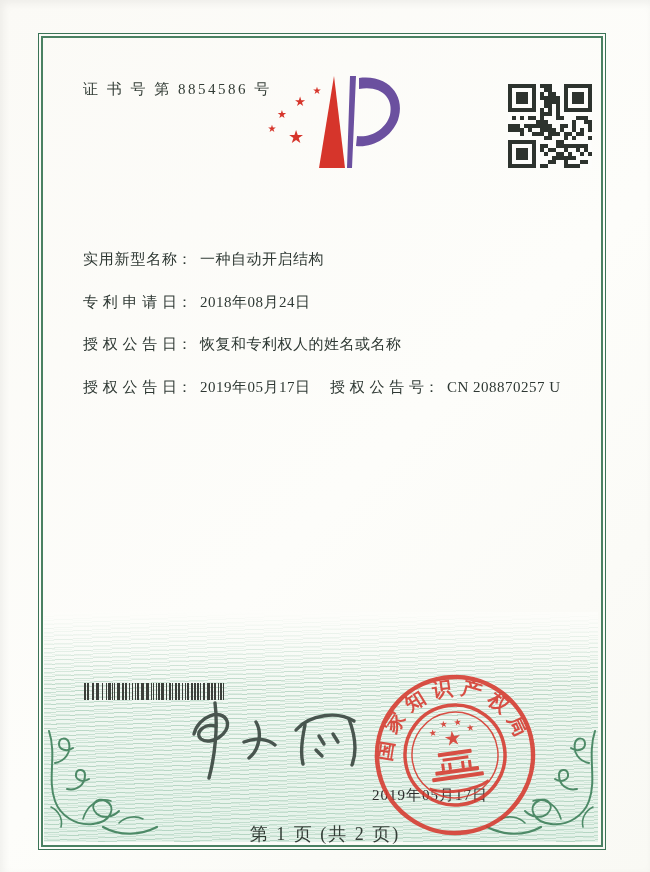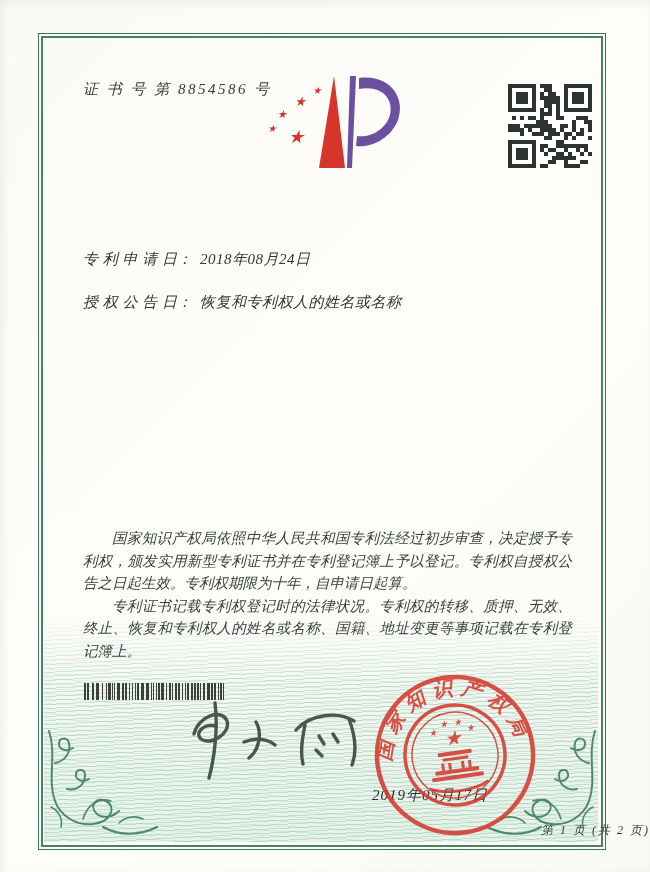--- a/index.html
+++ b/index.html
@@ -6,21 +6,20 @@
   body{
     width:650px;height:872px;position:relative;overflow:hidden;
     background:#f6f5f1;
     font-family:"Liberation Serif","DejaVu Serif",serif;
     color:#2e3833;
   }
   .paper{
     position:absolute;inset:0;
     background:linear-gradient(135deg,#fbfaf6 0%,#fdfdfa 55%,#f9f9f4 100%);
     box-shadow:inset 3px 3px 8px rgba(0,0,0,0.06);
-    font-style:italic;
   }
   
   .frame{
     position:absolute;left:38px;top:33px;width:566px;height:815px;
     border:1.5px solid #3a7356;
   }
   .frame::before{
     content:"";position:absolute;inset:2px;
     border:2px solid #4a8162;
   }
@@ -63,22 +62,22 @@
     position:absolute;left:86px;top:712px;
     font-family:"Liberation Sans","DejaVu Sans",sans-serif;
     font-size:15.5px;line-height:31px;color:#2f3733;letter-spacing:2px;
   }
   .signature{position:absolute;left:168px;top:694px;width:210px;height:90px;}
   .seal{position:absolute;left:371px;top:671px;width:168px;height:168px;opacity:0.88;transform:rotate(-8deg);z-index:3;}
   .seal-date{
     position:absolute;left:372px;top:786px;font-size:15px;letter-spacing:1px;color:#2c2c2c;z-index:2;
   }
   .footer{
-    position:absolute;left:0;top:822px;width:100%;text-align:right;
-    font-size:12px;letter-spacing:2px;color:#333d36;
+    position:absolute;left:0;top:822px;width:100%;text-align:center;
+    font-size:18px;letter-spacing:2px;color:#333d36;
   }
   .corner{position:absolute;bottom:27px;width:118px;height:118px;z-index:1;}
   .corner.left{left:43px;}
   .corner.right{right:49px;transform:scaleX(-1);}
 </style>
 </head>
 <body>
 
 <div class="paper">
 
@@ -327,31 +326,36 @@
       <rect x="9" y="20" width="1" height="1" fill="#2d332e"></rect>
       <rect x="14" y="20" width="1" height="1" fill="#2d332e"></rect>
       <rect x="15" y="20" width="1" height="1" fill="#2d332e"></rect>
       <rect x="16" y="20" width="1" height="1" fill="#2d332e"></rect>
       <rect x="17" y="20" width="1" height="1" fill="#2d332e"></rect>
     </svg>
 
 
   <div class="fields">
     <div class="frow">
+      <span class="flabel">实用新型名称</span><span class="colon">：</span><span class="fval">一种自动开启结构</span>
+    </div>
+    <div class="frow">
       <span class="flabel">专利申请日</span><span class="colon">：</span><span class="fval">2018年08月24日</span>
     </div>
     <div class="frow">
       <span class="flabel">授权公告日</span><span class="colon">：</span><span class="fval">恢复和专利权人的姓名或名称</span>
     </div>
+    <div class="frow">
+      <span class="flabel">授权公告日</span><span class="colon">：</span><span class="fval">2019年05月17日</span>
+      <span class="grant2">
+        <span class="flabel">授权公告号</span><span class="colon">：</span><span class="fval">CN 208870257 U</span>
+      </span>
+    </div>
   </div>
 
-  <div class="bodytext">
-    <p>国家知识产权局依照中华人民共和国专利法经过初步审查，决定授予专利权，颁发实用新型专利证书并在专利登记簿上予以登记。专利权自授权公告之日起生效。专利权期限为十年，自申请日起算。</p>
-    <p>专利证书记载专利权登记时的法律状况。专利权的转移、质押、无效、终止、恢复和专利权人的姓名或名称、国籍、地址变更等事项记载在专利登记簿上。</p>
-  </div>
 
   <div class="barcode" id="barcode"><span style="width:2px;background:#3c3f3a"></span><span style="width:1px"></span><span style="width:2px;background:#3c3f3a"></span><span style="width:3px"></span><span style="width:2px;background:#3c3f3a"></span><span style="width:2px"></span><span style="width:3px;background:#3c3f3a"></span><span style="width:3px"></span><span style="width:1px;background:#3c3f3a"></span><span style="width:3px"></span><span style="width:1px;background:#3c3f3a"></span><span style="width:1px"></span><span style="width:3px;background:#3c3f3a"></span><span style="width:1px"></span><span style="width:1px;background:#3c3f3a"></span><span style="width:1px"></span><span style="width:1px;background:#3c3f3a"></span><span style="width:2px"></span><span style="width:3px;background:#3c3f3a"></span><span style="width:2px"></span><span style="width:2px;background:#3c3f3a"></span><span style="width:1px"></span><span style="width:2px;background:#3c3f3a"></span><span style="width:2px"></span><span style="width:1px;background:#3c3f3a"></span><span style="width:2px"></span><span style="width:1px;background:#3c3f3a"></span><span style="width:2px"></span><span style="width:1px;background:#3c3f3a"></span><span style="width:1px"></span><span style="width:2px;background:#3c3f3a"></span><span style="width:2px"></span><span style="width:3px;background:#3c3f3a"></span><span style="width:2px"></span><span style="width:3px;background:#3c3f3a"></span><span style="width:2px"></span><span style="width:1px;background:#3c3f3a"></span><span style="width:1px"></span><span style="width:1px;background:#3c3f3a"></span><span style="width:2px"></span><span style="width:1px;background:#3c3f3a"></span><span style="width:1px"></span><span style="width:2px;background:#3c3f3a"></span><span style="width:1px"></span><span style="width:3px;background:#3c3f3a"></span><span style="width:2px"></span><span style="width:1px;background:#3c3f3a"></span><span style="width:2px"></span><span style="width:2px;background:#3c3f3a"></span><span style="width:1px"></span><span style="width:1px;background:#3c3f3a"></span><span style="width:2px"></span><span style="width:2px;background:#3c3f3a"></span><span style="width:1px"></span><span style="width:2px;background:#3c3f3a"></span><span style="width:2px"></span><span style="width:1px;background:#3c3f3a"></span><span style="width:2px"></span><span style="width:1px;background:#3c3f3a"></span><span style="width:1px"></span><span style="width:2px;background:#3c3f3a"></span><span style="width:2px"></span><span style="width:2px;background:#3c3f3a"></span><span style="width:1px"></span><span style="width:2px;background:#3c3f3a"></span><span style="width:1px"></span><span style="width:2px;background:#3c3f3a"></span><span style="width:1px"></span><span style="width:1px;background:#3c3f3a"></span><span style="width:2px"></span><span style="width:2px;background:#3c3f3a"></span><span style="width:2px"></span><span style="width:3px;background:#3c3f3a"></span><span style="width:1px"></span><span style="width:2px;background:#3c3f3a"></span><span style="width:1px"></span><span style="width:2px;background:#3c3f3a"></span><span style="width:2px"></span><span style="width:1px;background:#3c3f3a"></span><span style="width:1px"></span><span style="width:2px;background:#3c3f3a"></span><span style="width:1px"></span><span style="width:1px;background:#3c3f3a"></span><span style="width:2px"></span></div>
 
 
   <svg class="signature" viewBox="0 0 210 90" fill="none" stroke="#39453f" stroke-width="3.4" stroke-linecap="round" stroke-linejoin="round" opacity="0.9">
     <path d="M26,40 C30,22 54,14 59,27 C63,40 42,52 33,45 C26,39 36,29 48,32"></path>
     <path d="M47,9 C50,32 47,62 41,84"></path>
     <path d="M88,28 C94,38 92,55 81,64"></path>
     <path d="M76,48 C88,43 100,45 107,51"></path>
     <path d="M128,36 C142,20 170,17 186,27"></path>

